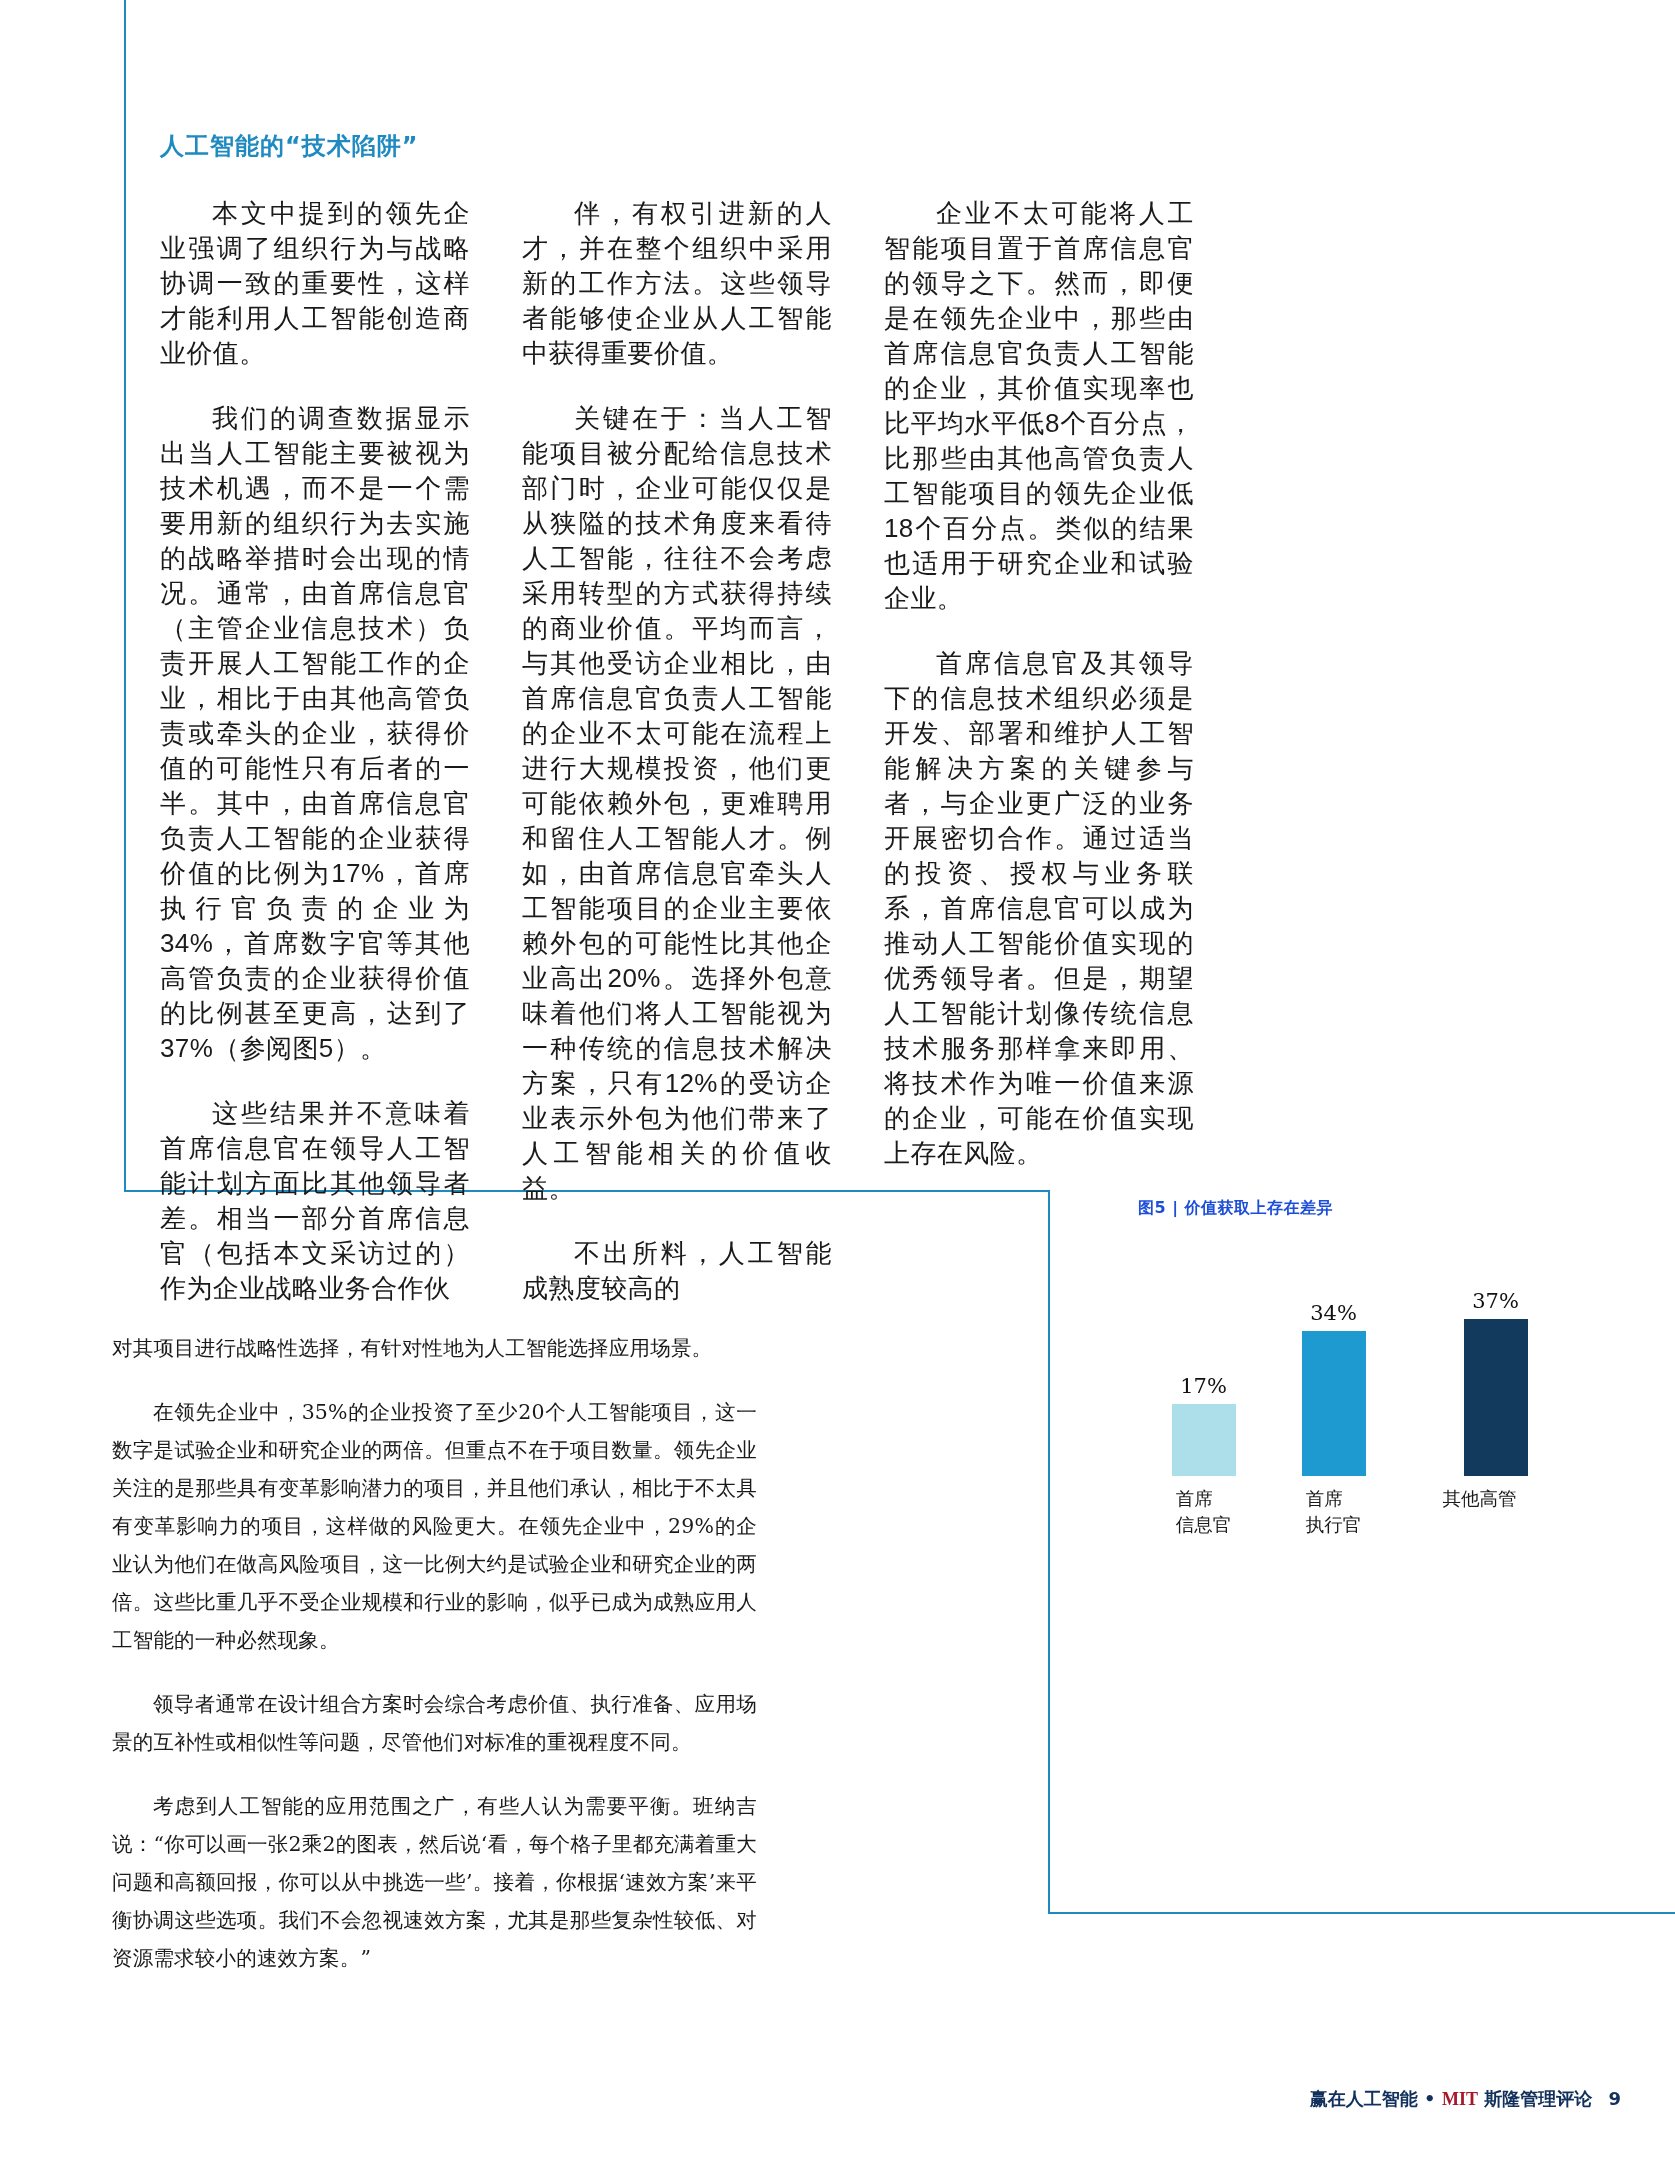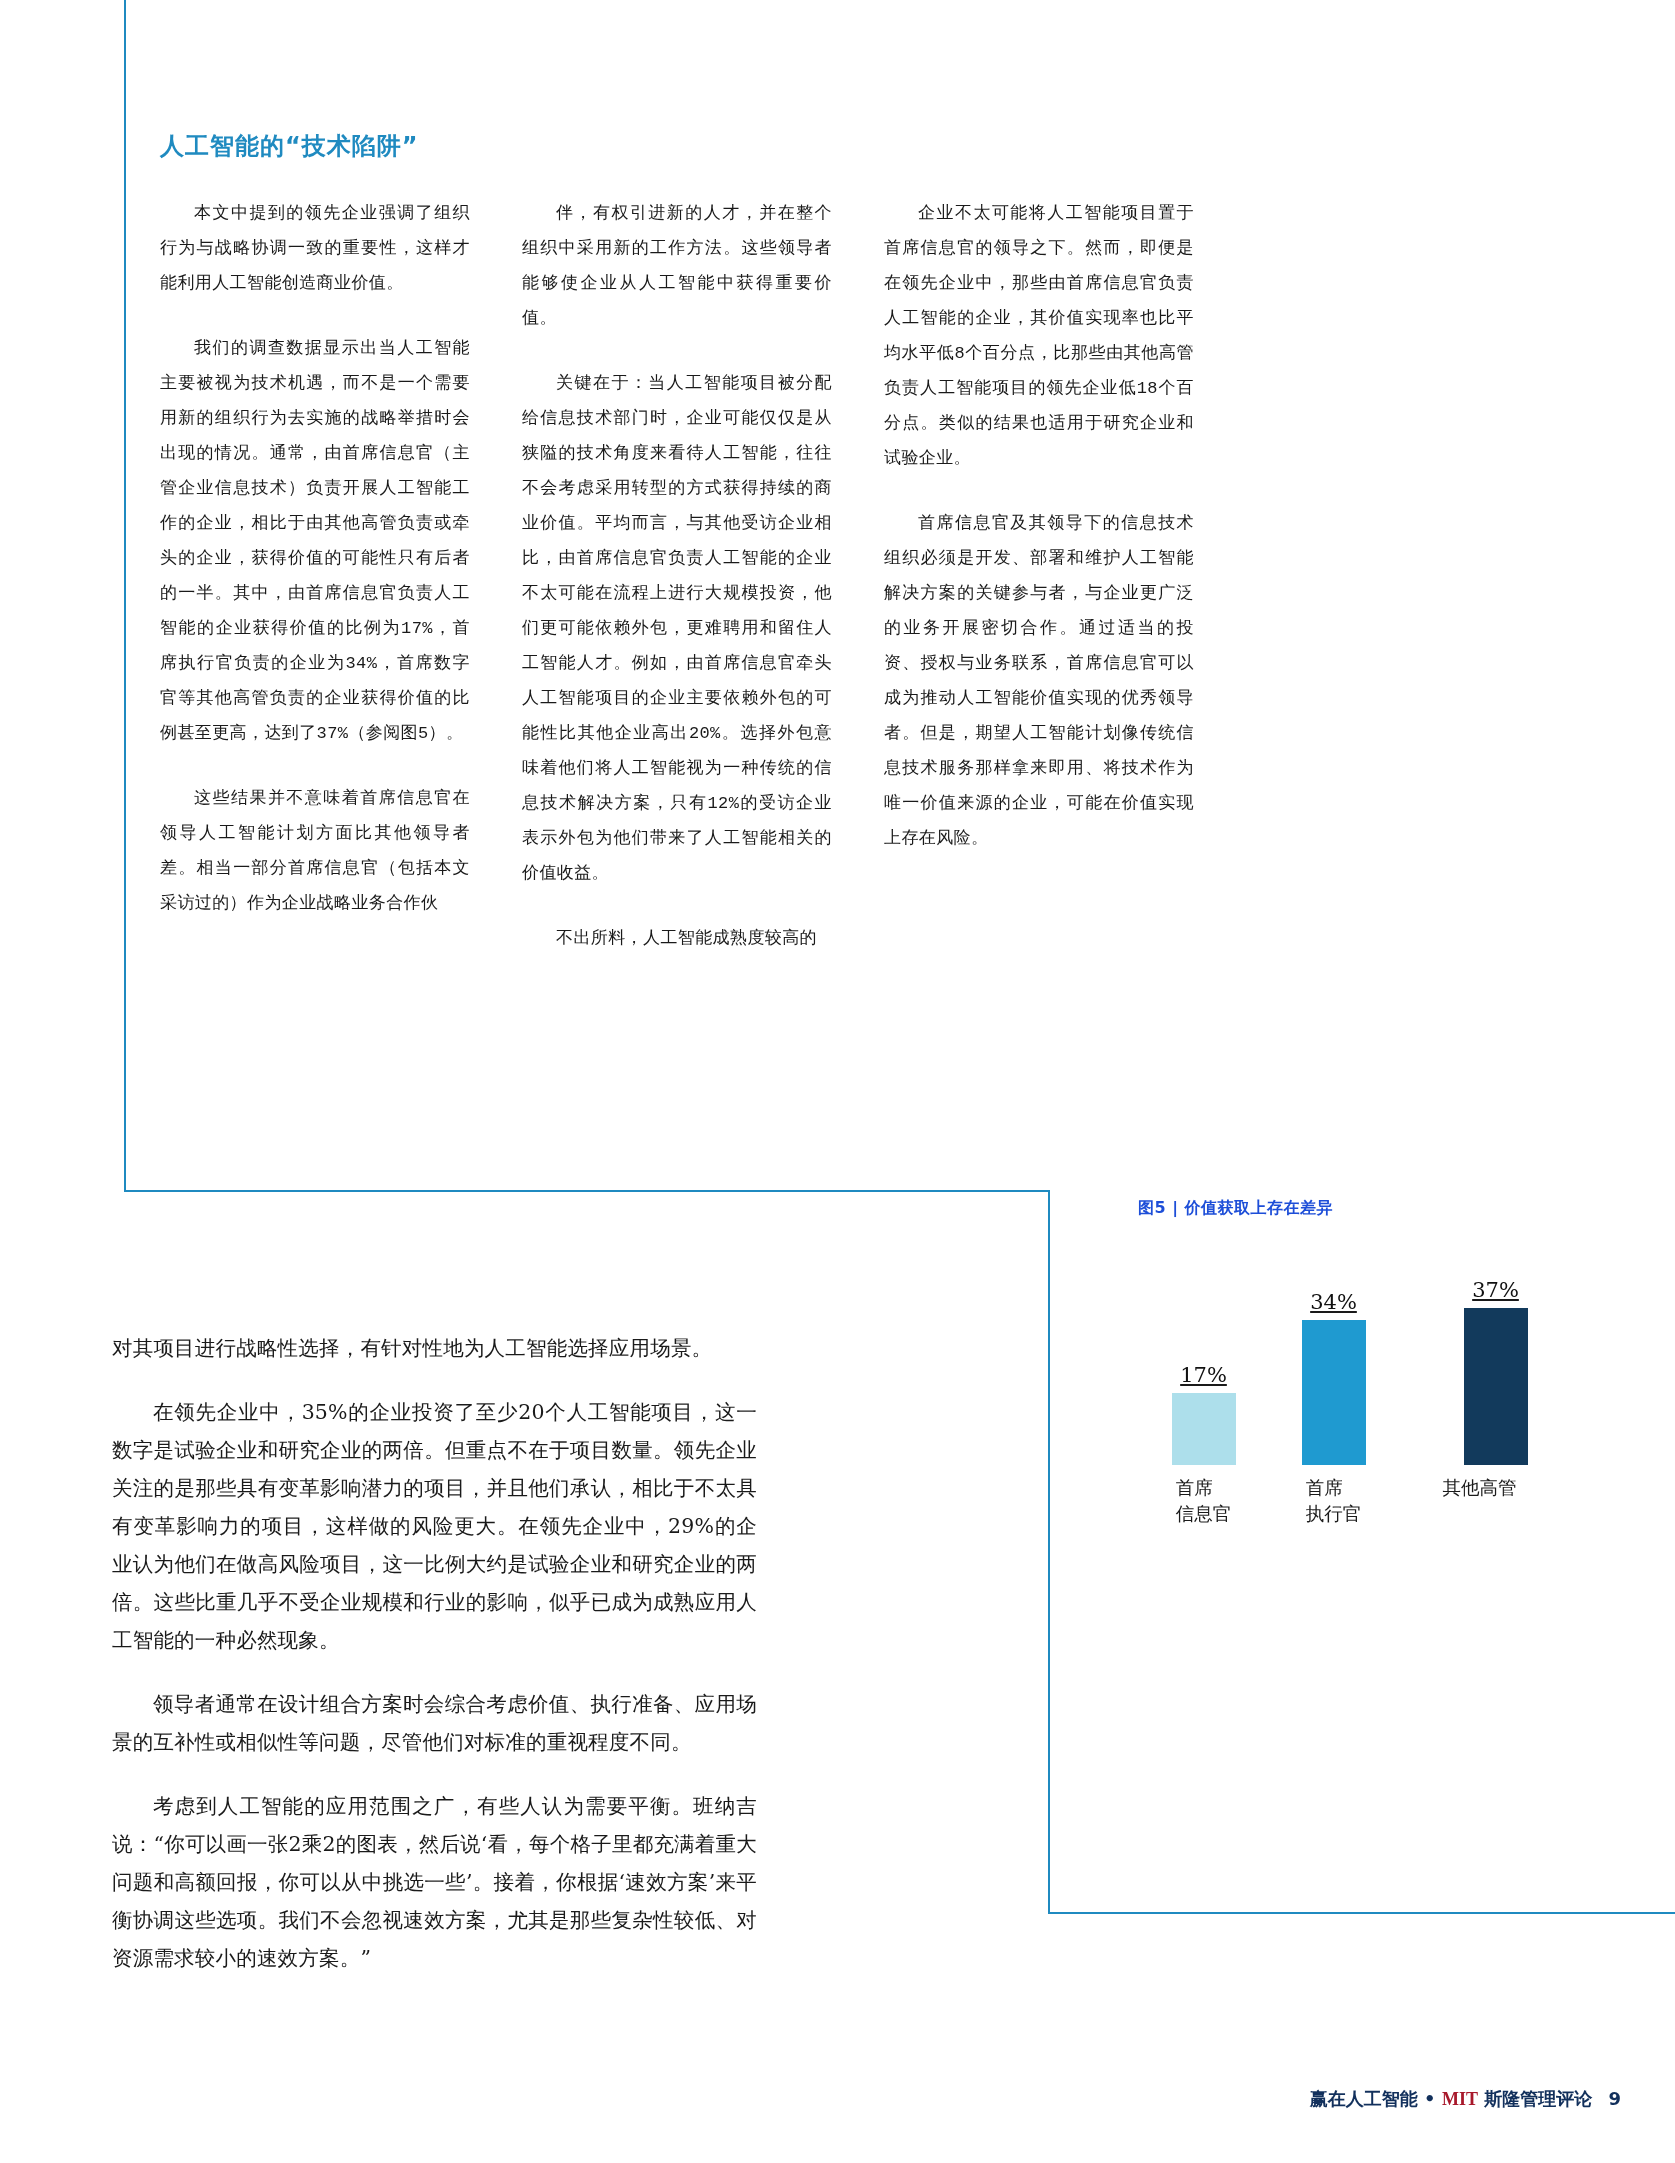--- a/index.html
+++ b/index.html
@@ -49,25 +49,25 @@
 
   #top-columns {
     display: flex;
     gap: 52px;
   }
   .col {
     width: 310px;
   }
   .col p {
     margin: 0 0 30px 0;
-    font-size: 17px;
+    font-size: 26px;
     line-height: 35px;
     text-align: justify;
     text-indent: 2em;
-    font-family: Liberation Mono, monospace;
+    font-family: Liberation Sans, sans-serif;
     letter-spacing: 0.4px;
   }
   .col p:last-child { margin-bottom: 0; }
 
   
   #lower-left {
     position: absolute;
     left: 112px;
     top: 1290px;
     width: 645px;
@@ -115,24 +115,23 @@
   }
   #chart-plot {
     position: absolute;
     left: 0;
     bottom: 52px;
     width: 410px;
     height: 218px;
   }
   .bar-group {
     position: absolute;
-    bottom: 12px;
+    bottom: 1px;
     width: 75px;
     text-align: center;
-    text-decoration: underline;
   }
   .bar-value {
     font-size: 21px;
     font-family: "DejaVu Serif", "Liberation Serif", serif;
     margin-bottom: 6px;
     white-space: nowrap;
     color: #111;
   }
   .bar {
     width: 64px;

